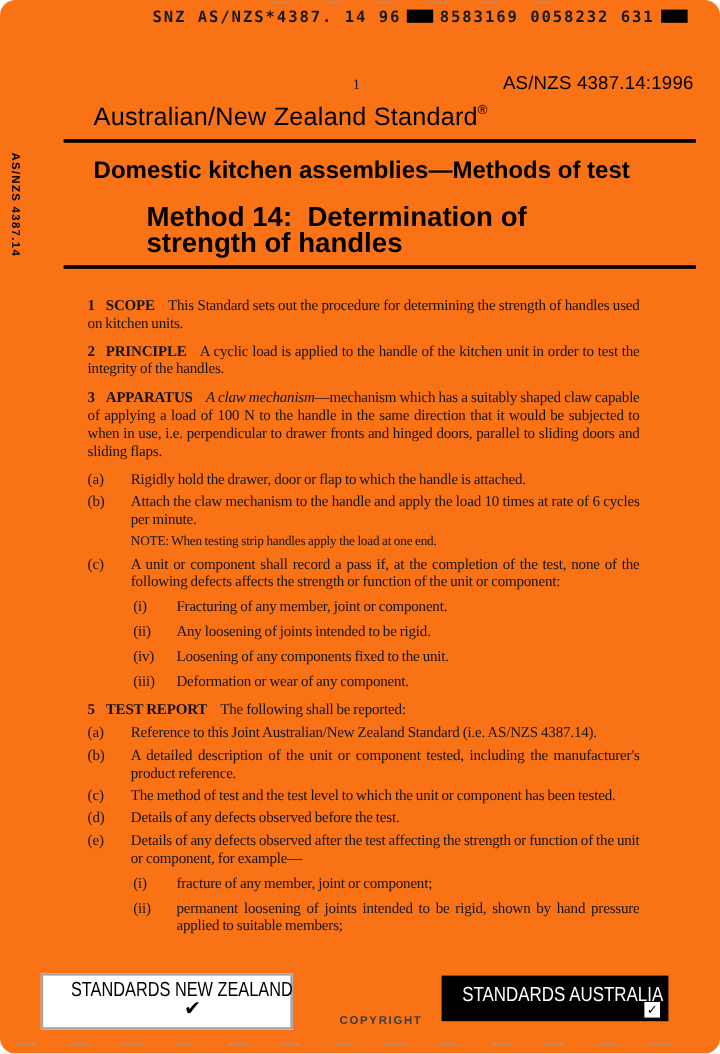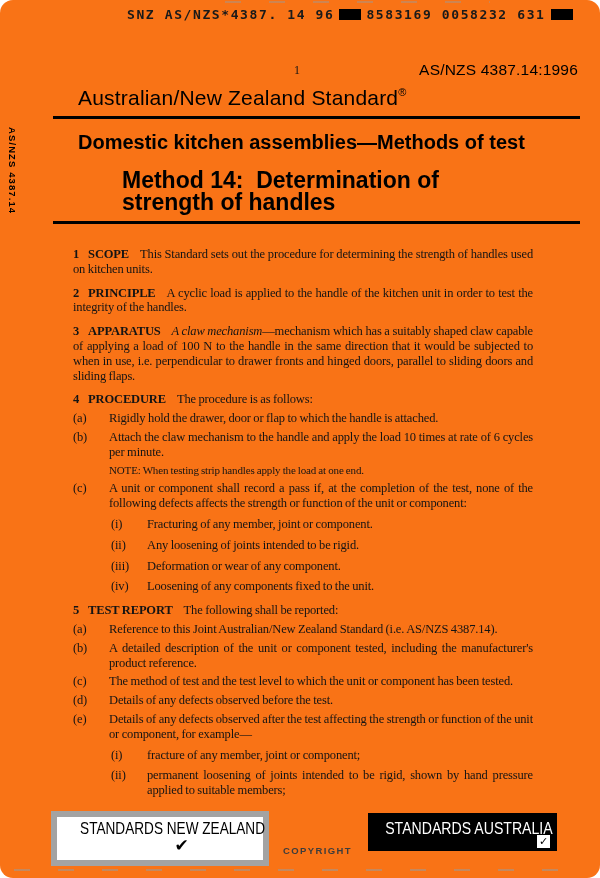--- a/index.html
+++ b/index.html
@@ -50,22 +50,22 @@
   .italic{font-style:italic;}
   .li{display:flex;margin-top:4px;}
   .li-label{width:36px;flex:none;}
   .li-text{flex:1;text-align:justify;}
   .note{margin:3px 0 0 36px;font-size:11px;}
   .subli{display:flex;margin:6px 0 0 38px;}
   .subli-label{width:36px;flex:none;}
   .subli-text{flex:1;text-align:justify;}
 
   
-  .snz-box{position:absolute;top:811px;left:51px;width:206px;height:43px;
-     border:6px solid #a3a3a3;background:#fff;text-align:left;}
+  .snz-box{position:absolute;top:811px;left:34px;width:206px;height:43px;
+     border:2px solid #a3a3a3;background:#fff;text-align:left;}
   .snz-label{display:inline-block;margin-top:2px;white-space:nowrap;
      font-family:"Liberation Sans",sans-serif;font-size:17px;color:#000;
      transform:scaleX(.8);transform-origin:50% 50%;letter-spacing:0;}
   .snz-check{position:absolute;left:57%;top:18px;font-size:17px;color:#000;
      font-family:"DejaVu Sans",sans-serif;}
   .copyright-label{position:absolute;top:817px;left:283px;
      font-family:"Liberation Sans",sans-serif;font-size:9.5px;font-weight:bold;
      letter-spacing:1.4px;color:#3d3d3d;margin-top:28px;}
   .sa-box{position:absolute;top:813px;left:368px;width:189px;height:38px;
      background:#000;text-align:center;}
@@ -107,21 +107,20 @@
 
     <div class="section">
       <p class="para"><span class="sec-num">2</span><span class="sec-title">PRINCIPLE</span><span>A cyclic load is applied to the handle of the kitchen unit in order to test the integrity of the handles.</span></p>
     </div>
 
     <div class="section">
       <p class="para"><span class="sec-num">3</span><span class="sec-title">APPARATUS</span><span class="italic">A claw mechanism</span><span>—mechanism which has a suitably shaped claw capable of applying a load of 100 N to the handle in the same direction that it would be subjected to when in use, i.e. perpendicular to drawer fronts and hinged doors, parallel to sliding doors and sliding flaps.</span></p>
     </div>
 
     <div class="section">
-      <p class="para"><span class="sec-num">4</span><span class="sec-title">PROCEDURE</span><span>The procedure is as follows:</span></p>
 
       <div class="li">
         <div class="li-label">(a)</div>
         <div class="li-text">Rigidly hold the drawer, door or flap to which the handle is attached.</div>
       </div>
       <div class="li">
         <div class="li-label">(b)</div>
         <div class="li-text">Attach the claw mechanism to the handle and apply the load 10 times at rate of 6 cycles per minute.</div>
       </div>
       <div class="note">NOTE: When testing strip handles apply the load at one end.</div>
@@ -131,26 +130,26 @@
       </div>
       <div class="subli">
         <div class="subli-label">(i)</div>
         <div class="subli-text">Fracturing of any member, joint or component.</div>
       </div>
       <div class="subli">
         <div class="subli-label">(ii)</div>
         <div class="subli-text">Any loosening of joints intended to be rigid.</div>
       </div>
       <div class="subli">
+        <div class="subli-label">(iv)</div>
+        <div class="subli-text">Loosening of any components fixed to the unit.</div>
+      </div>
+      <div class="subli">
         <div class="subli-label">(iii)</div>
         <div class="subli-text">Deformation or wear of any component.</div>
-      </div>
-      <div class="subli">
-        <div class="subli-label">(iv)</div>
-        <div class="subli-text">Loosening of any components fixed to the unit.</div>
       </div>
     </div>
 
     <div class="section">
       <p class="para"><span class="sec-num">5</span><span class="sec-title">TEST REPORT</span><span>The following shall be reported:</span></p>
 
       <div class="li">
         <div class="li-label">(a)</div>
         <div class="li-text">Reference to this Joint Australian/New Zealand Standard (i.e. AS/NZS 4387.14).</div>
       </div>

